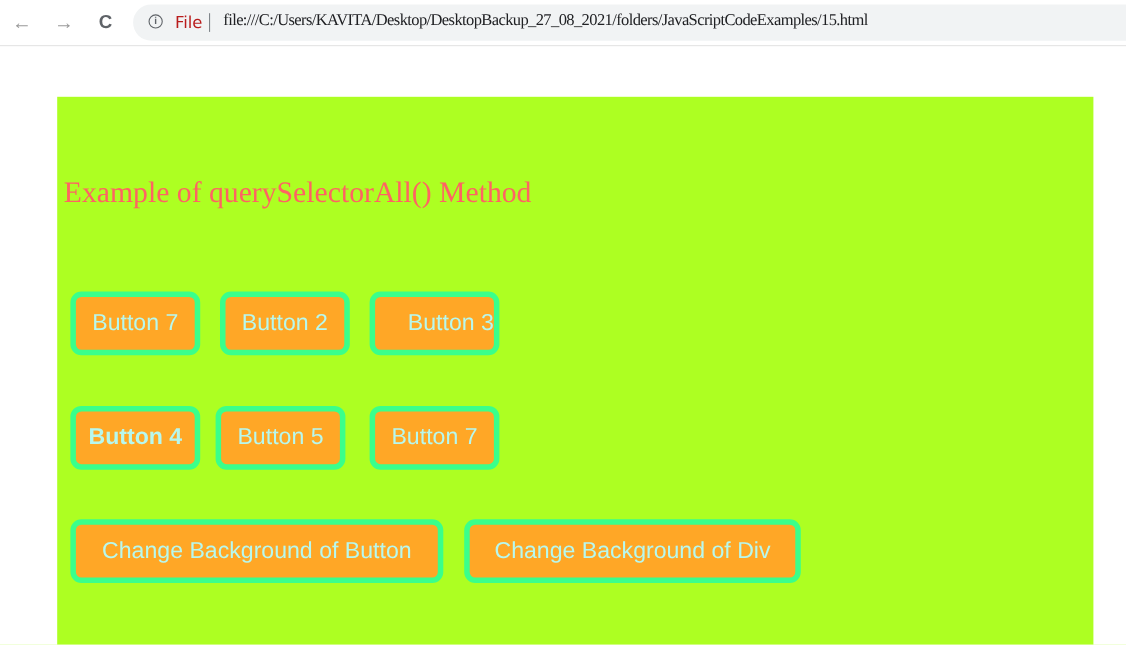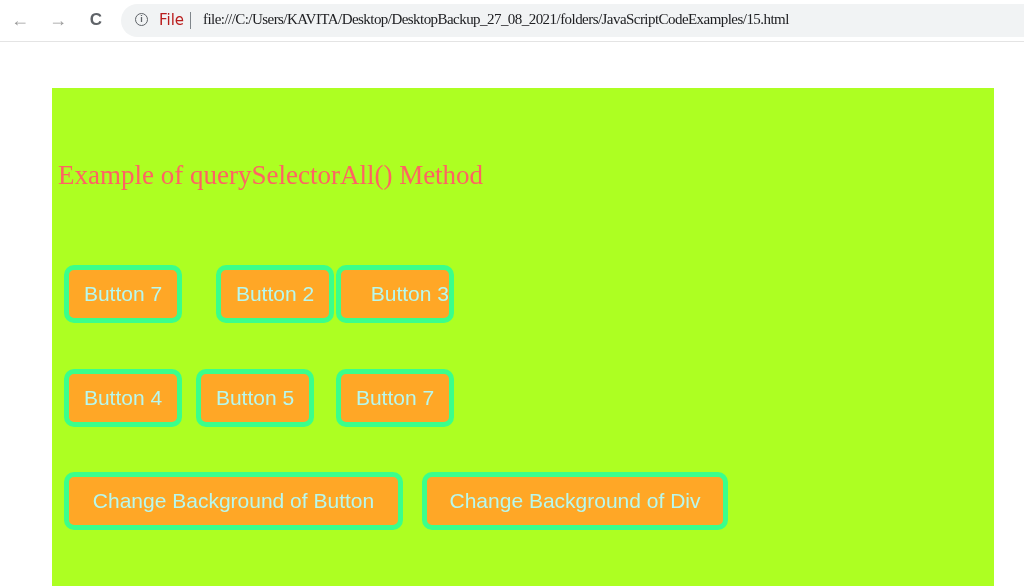--- a/index.html
+++ b/index.html
@@ -31,22 +31,22 @@
     <span class="scheme-label">File</span>
     <span class="sep"></span>
     <span class="url-text">file:///C:/Users/KAVITA/Desktop/DesktopBackup_27_08_2021/folders/JavaScriptCodeExamples/15.html</span>
   </div>
 </div>
 
 <div class="demo-div">
   <div class="heading">Example of querySelectorAll() Method</div>
 
   <button class="btn" style="left:12px; top:177px; width:118px;">Button 7</button>
-  <button class="btn" style="left:164px; top:177px; width:118px;">Button 2</button>
+  <button class="btn" style="left:148px; top:177px; width:118px;">Button 2</button>
   <button class="btn" style="left:284px; top:177px; width:118px;text-align:right;">Button 3</button>
 
-  <button class="btn" style="left:12px; top:281px; width:118px;">Button 4</button>
+  <button class="btn" style="left:12px; top:281px; width:118px;font-weight:bold;">Button 4</button>
   <button class="btn" style="left:144px; top:281px; width:118px;">Button 5</button>
   <button class="btn" style="left:284px; top:281px; width:118px;">Button 7</button>
 
   <button class="btn" style="left:370px; top:384px; width:306px;">Change Background of Div</button>
   <button class="btn" style="left:12px; top:384px; width:339px;">Change Background of Button</button>
 </div>
 
 </body></html>

